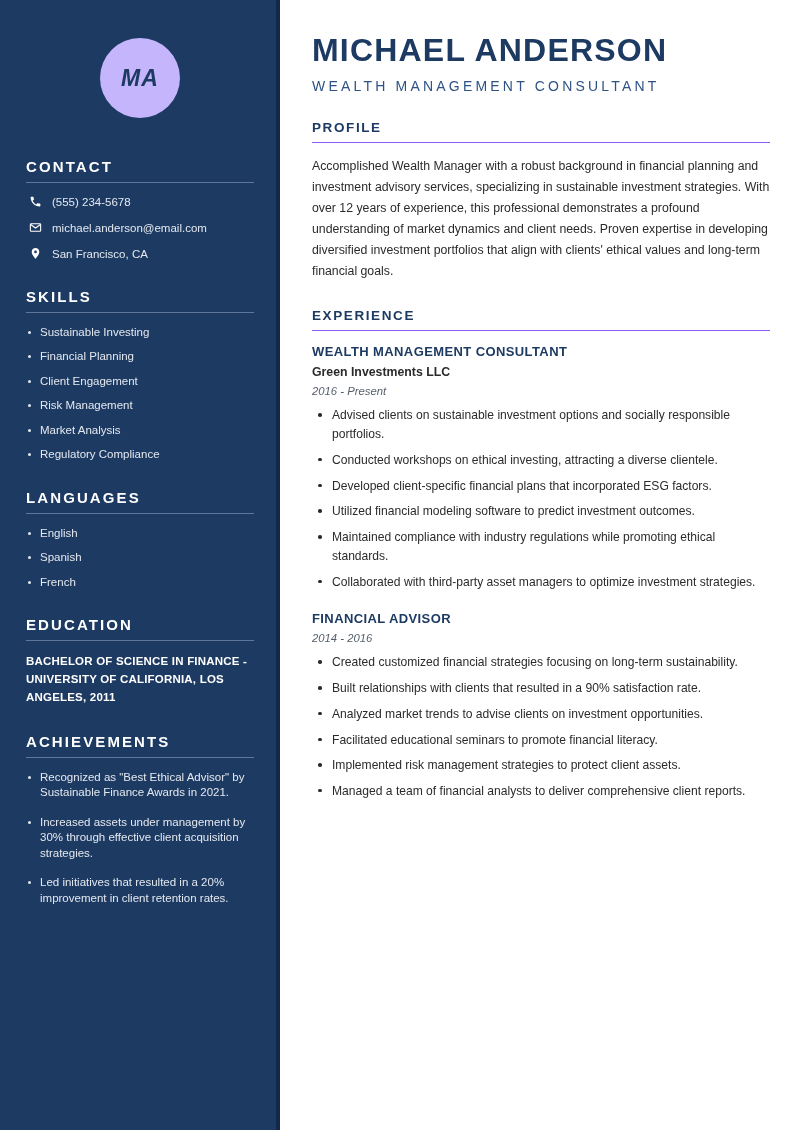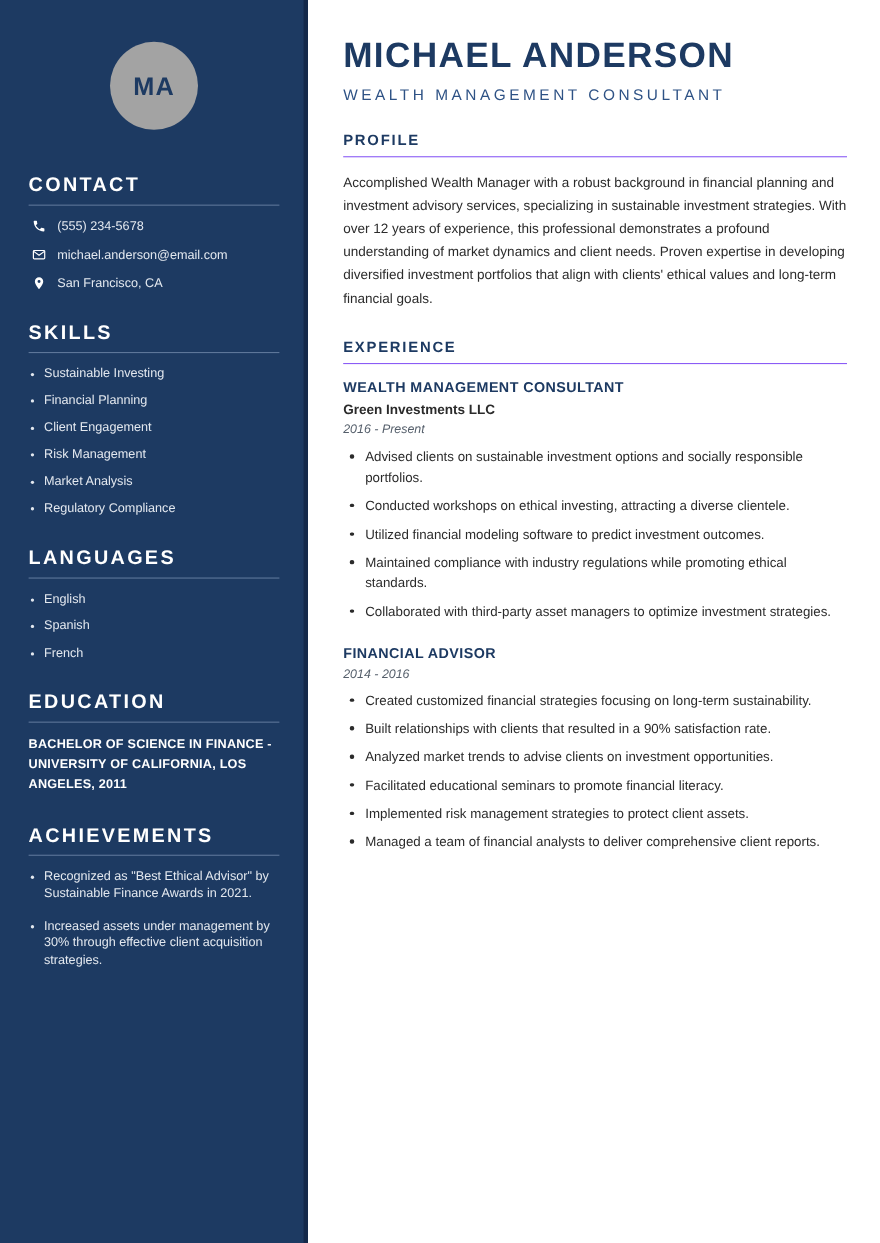--- a/index.html
+++ b/index.html
@@ -43,34 +43,35 @@
   .avatar-wrap {
     display: flex;
     justify-content: center;
     padding-top: 38px;
     padding-bottom: 40px;
   }
   .avatar {
     width: 80px;
     height: 80px;
     border-radius: 50%;
-    background: #a3a3a3;
+    background: #c4b5fd;
     color: #1d3a62;
     display: flex;
     align-items: center;
     justify-content: center;
     font-size: 23px;
     font-weight: bold;
     letter-spacing: 1px;
+    font-style: italic;
   }
   .side-section {
     margin-bottom: 26px;
   }
   .side-title {
-    font-size: 18px;
+    font-size: 15px;
     font-weight: bold;
     letter-spacing: 2.1px;
     color: #ffffff;
     padding-bottom: 7px;
     border-bottom: 1px solid #5d7699;
     margin-bottom: 12px;
   }
   .contact-row {
     display: flex;
     align-items: flex-start;
@@ -271,20 +272,21 @@
     <section class="side-section">
       <div class="side-title">EDUCATION</div>
       <div class="edu-entry">BACHELOR OF SCIENCE IN FINANCE - UNIVERSITY OF CALIFORNIA, LOS ANGELES, 2011</div>
     </section>
 
     <section class="side-section">
       <div class="side-title">ACHIEVEMENTS</div>
       <ul class="side-list ach-list">
         <li>Recognized as "Best Ethical Advisor" by Sustainable Finance Awards in 2021.</li>
         <li>Increased assets under management by 30% through effective client acquisition strategies.</li>
+        <li>Led initiatives that resulted in a 20% improvement in client retention rates.</li>
       </ul>
     </section>
 
   </aside>
 
   <main class="main">
 
     <h1 class="name">MICHAEL ANDERSON</h1>
     <div class="job-title">WEALTH MANAGEMENT CONSULTANT</div>
 
@@ -296,20 +298,21 @@
     <section>
       <div class="main-section-title">EXPERIENCE</div>
 
       <div class="job-block">
         <div class="job-role">WEALTH MANAGEMENT CONSULTANT</div>
         <div class="job-company">Green Investments LLC</div>
         <div class="job-dates">2016 - Present</div>
         <ul class="job-list">
           <li>Advised clients on sustainable investment options and socially responsible portfolios.</li>
           <li>Conducted workshops on ethical investing, attracting a diverse clientele.</li>
+          <li>Developed client-specific financial plans that incorporated ESG factors.</li>
           <li>Utilized financial modeling software to predict investment outcomes.</li>
           <li>Maintained compliance with industry regulations while promoting ethical standards.</li>
           <li>Collaborated with third-party asset managers to optimize investment strategies.</li>
         </ul>
       </div>
 
       <div class="job-block">
         <div class="job-role">FINANCIAL ADVISOR</div>
         <div class="job-dates">2014 - 2016</div>
         <ul class="job-list">

